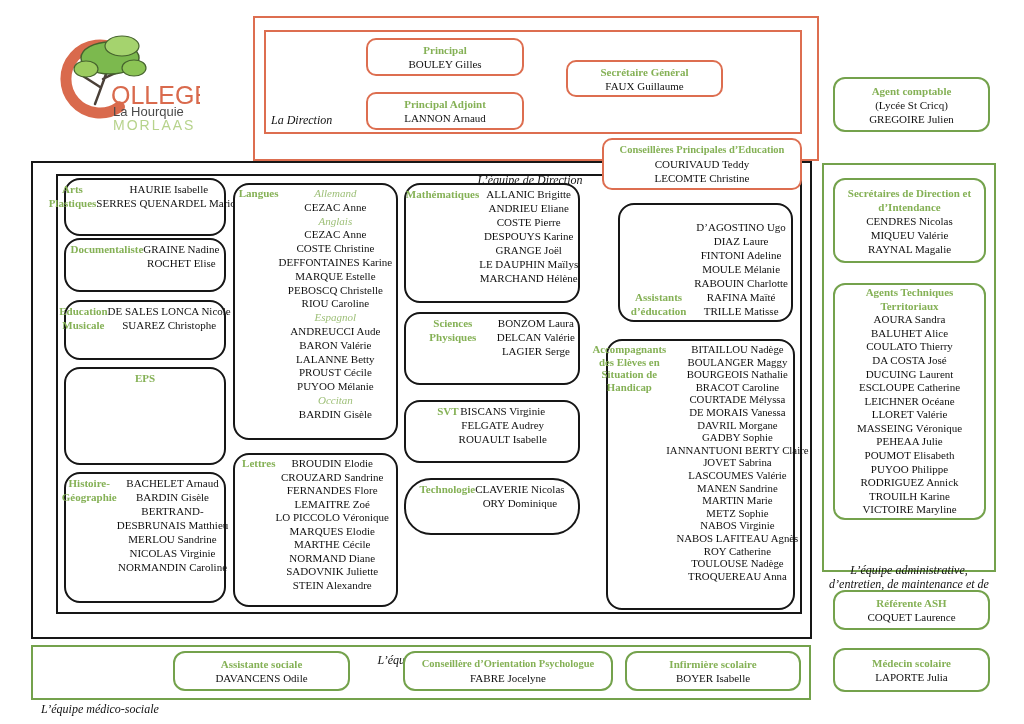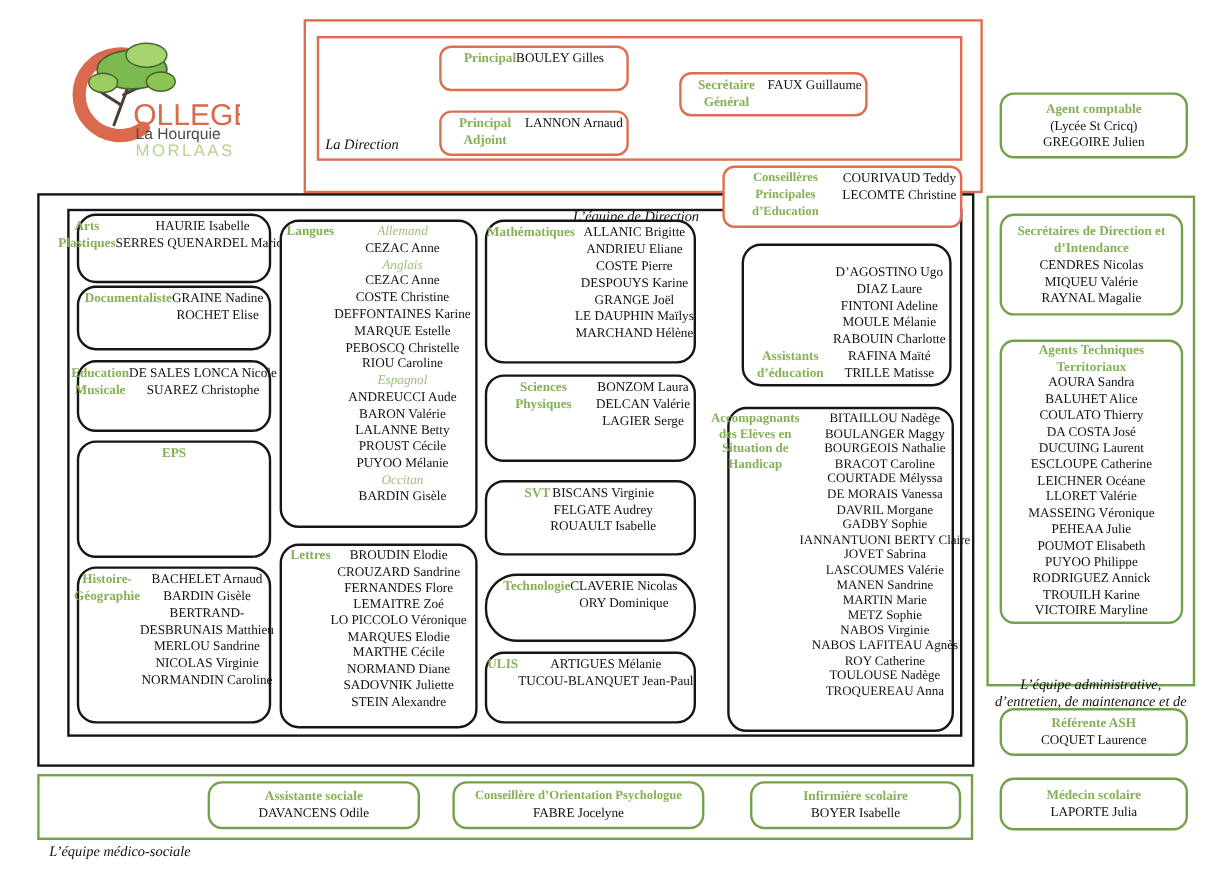--- a/index.html
+++ b/index.html
@@ -7,21 +7,21 @@
         font-family:"Liberation Serif","DejaVu Serif",serif;color:#111;overflow:hidden;}
   .abs{position:absolute;}
   
   .bbox{position:absolute;border:2px solid #161616;border-radius:16px;background:#fff;
         display:flex;flex-direction:row;justify-content:center;text-align:center;
         font-size:11px;line-height:14px;padding:2px 3px;box-sizing:border-box;}
   .gbox{position:absolute;border:2px solid #74a24c;border-radius:12px;background:#fff;
         display:flex;flex-direction:column;justify-content:center;text-align:center;
         font-size:11px;line-height:14px;padding:2px 3px;box-sizing:border-box;}
   .obox{position:absolute;border:2.5px solid #dd6e50;border-radius:10px;background:#fff;
-        display:flex;flex-direction:row;justify-content:center;text-align:center;
+        display:flex;flex-direction:column;justify-content:center;text-align:center;
         font-size:11px;line-height:14px;padding:2px 3px;box-sizing:border-box;}
   .frame-o{position:absolute;border:2px solid #dd6e50;background:transparent;box-sizing:border-box;}
   .frame-k{position:absolute;border:2px solid #161616;background:transparent;box-sizing:border-box;}
   .frame-g{position:absolute;border:2px solid #74a24c;background:transparent;box-sizing:border-box;}
   .title{color:#85b156;font-weight:bold;}
   .title-sm{color:#85b156;font-weight:bold;font-size:10.5px;}
   .lbl{position:absolute;font-style:italic;font-size:12px;color:#111;margin-top:36px;}
   .line{white-space:nowrap;}
   .sub{font-style:italic;color:#9dbf77;}
   .tight{line-height:13.5px;}
@@ -225,27 +225,20 @@
         <div class="line">BISCANS Virginie</div>
         <div class="line">FELGATE Audrey</div>
         <div class="line">ROUAULT Isabelle</div>
       </div>
   </div>
   <div class="bbox" style="left:404px;top:478px;width:176px;height:57px;border-radius:27px;">
     <div class="title">Technologie</div>
     <div>
         <div class="line">CLAVERIE Nicolas</div>
         <div class="line">ORY Dominique</div>
-      </div>
-  </div>
-  <div class="bbox" style="left:404px;top:543px;width:176px;height:60px;">
-    <div class="title">ULIS</div>
-    <div>
-        <div class="line">ARTIGUES Mélanie</div>
-        <div class="line">TUCOU-BLANQUET Jean-Paul</div>
       </div>
   </div>
 
   <div class="bbox" style="left:618px;top:203px;width:175px;height:119px;align-items:flex-end;">
     <div class="title">Assistants d’éducation</div>
     <div>
         <div class="line">D’AGOSTINO Ugo</div>
         <div class="line">DIAZ Laure</div>
         <div class="line">FINTONI Adeline</div>
         <div class="line">MOULE Mélanie</div>
@@ -278,21 +271,21 @@
         <div class="line">TROQUEREAU Anna</div>
       </div>
   </div>
 
   <div class="frame-g" style="left:31px;top:645px;width:780px;height:55px;"></div>
   <div class="lbl" style="left:41px;top:666px;">L’équipe médico-sociale</div>
   <div class="gbox" style="left:173px;top:651px;width:177px;height:40px;">
     <div class="title">Assistante sociale</div>
     <div class="line">DAVANCENS Odile</div>
   </div>
-  <div class="gbox" style="left:377px;top:651px;width:210px;height:40px;">
+  <div class="gbox" style="left:403px;top:651px;width:210px;height:40px;">
     <div class="title-sm">Conseillère d’Orientation Psychologue</div>
     <div class="line">FABRE Jocelyne</div>
   </div>
   <div class="gbox" style="left:625px;top:651px;width:176px;height:40px;">
     <div class="title">Infirmière scolaire</div>
     <div class="line">BOYER Isabelle</div>
   </div>
 
 </div>
 

